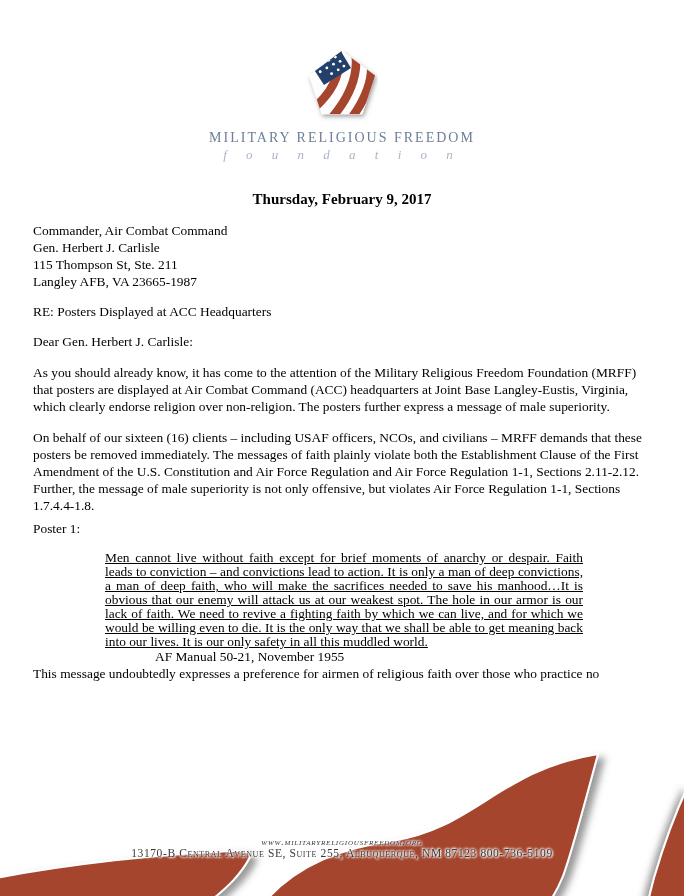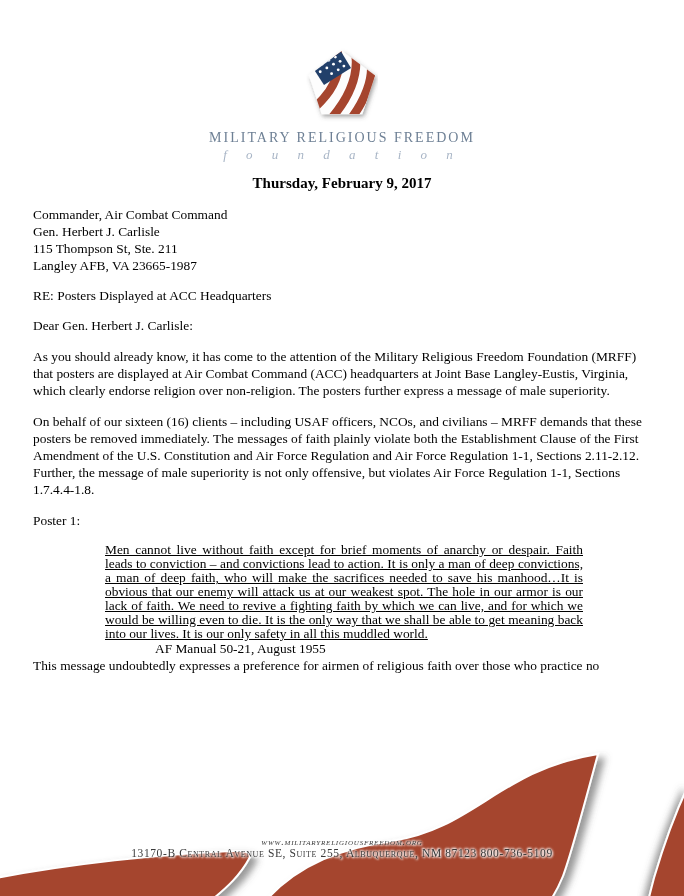--- a/index.html
+++ b/index.html
@@ -30,36 +30,36 @@
     font-family:"Liberation Serif","DejaVu Serif",serif;
   }
   .org-sub{
     margin-top:1px;
     font-size:13px;
     font-style:italic;
     letter-spacing:8px;
     color:var(--subtitle-color);
   }
   .date-line{
-    margin-top:12px;
+    margin-top:28px;
     font-size:15px;
     font-weight:bold;
   }
   
   .letter{
     position:relative;z-index:2;
     padding:14px 33px 0 33px;
     font-size:13.4px;
     line-height:17px;
   }
   .addr-line{line-height:17px;}
   .subject{margin-top:13px;}
   .salutation{margin-top:13px;}
   .para{margin:14px 0 0 0;}
-  .poster-label{margin-top:14px;}
+  .poster-label{margin-top:6px;}
   .quote{
     margin:14px 0 0 72px;
     width:478px;
     text-align:justify;
     line-height:14px;
     text-decoration:underline;
   }
   .quote-attrib{
     margin-left:122px;
     line-height:16px;
@@ -139,21 +139,21 @@
 
     <div class="subject">RE: Posters Displayed at ACC Headquarters</div>
     <div class="salutation">Dear Gen. Herbert J. Carlisle:</div>
 
     <p class="para">As you should already know, it has come to the attention of the Military Religious Freedom Foundation (MRFF) that posters are displayed at Air Combat Command (ACC) headquarters at Joint Base Langley-Eustis, Virginia, which clearly endorse religion over non-religion.  The posters further express a message of male superiority.</p>
     <p class="para">On behalf of our sixteen (16) clients – including USAF officers, NCOs, and civilians – MRFF demands that these posters be removed immediately.  The messages of faith plainly violate both the Establishment Clause of the First Amendment of the U.S. Constitution and Air Force Regulation and Air Force Regulation 1-1, Sections 2.11-2.12.  Further, the message of male superiority is not only offensive, but violates Air Force Regulation 1-1, Sections 1.7.4.4-1.8.</p>
 
     <div class="poster-label">Poster 1:</div>
 
     <div class="quote">Men cannot live without faith except for brief moments of anarchy or despair.  Faith leads to conviction – and convictions lead to action.  It is only a man of deep convictions, a man of deep faith, who will make the sacrifices needed to save his manhood…It is obvious that our enemy will attack us at our weakest spot.  The hole in our armor is our lack of faith.  We need to revive a fighting faith by which we can live, and for which we would be willing even to die.  It is the only way that we shall be able to get meaning back into our lives.  It is our only safety in all this muddled world.</div>
-    <div class="quote-attrib">AF Manual 50-21, August 1955</div>
+    <div class="quote-attrib">AF Manual 50-21, November 1955</div>
 
     <div class="closing">This message undoubtedly expresses a preference for airmen of religious faith over those who practice no</div>
   </div>
 
   <svg class="footer-art" viewBox="0 0 684 150" preserveAspectRatio="none">
     <defs>
       <filter id="swShadowR" x="-30%" y="-30%" width="160%" height="160%">
         <feDropShadow dx="6" dy="4" stdDeviation="3.5" flood-color="#555" flood-opacity="0.6"></feDropShadow>
       </filter>
       <filter id="swShadowL" x="-30%" y="-30%" width="160%" height="160%">

